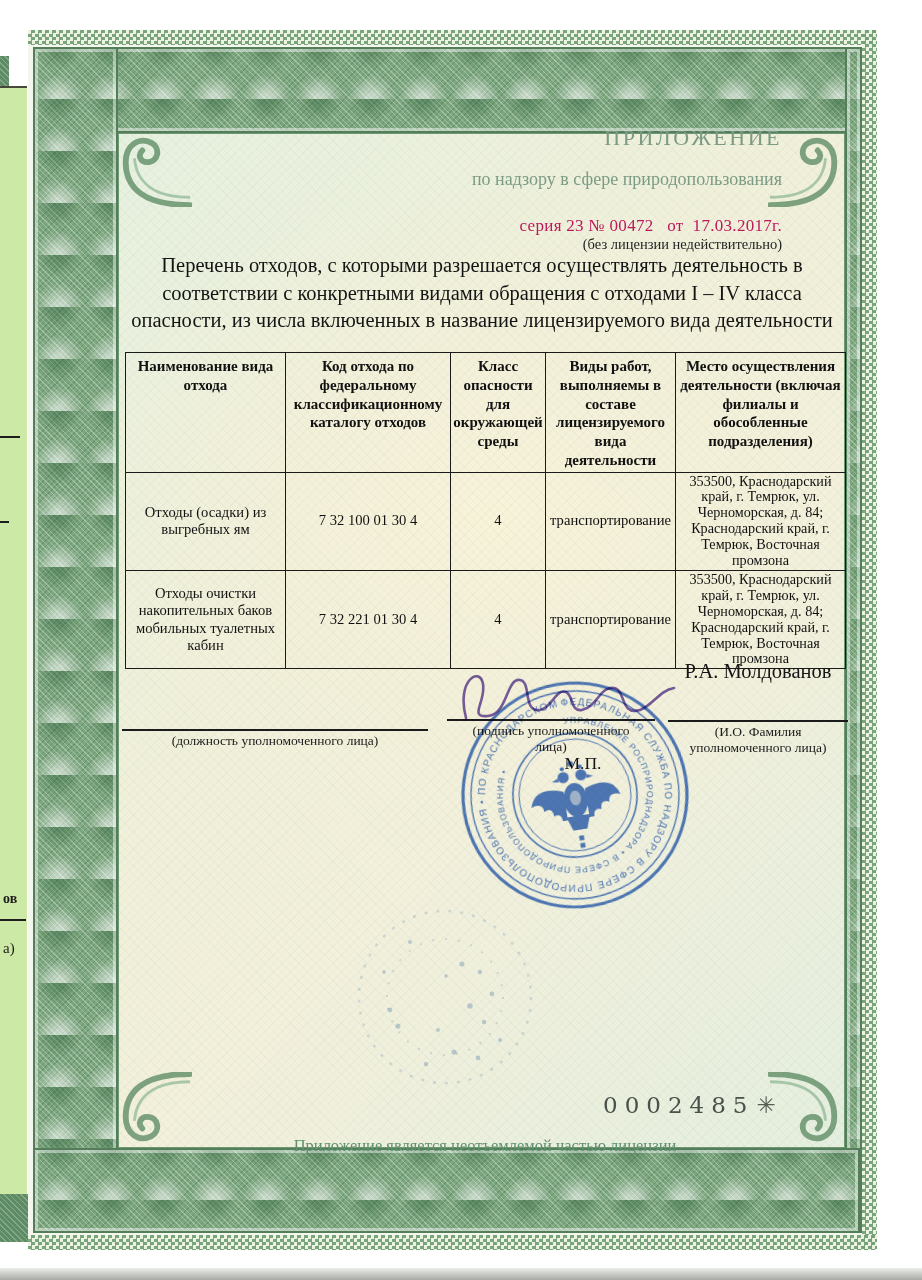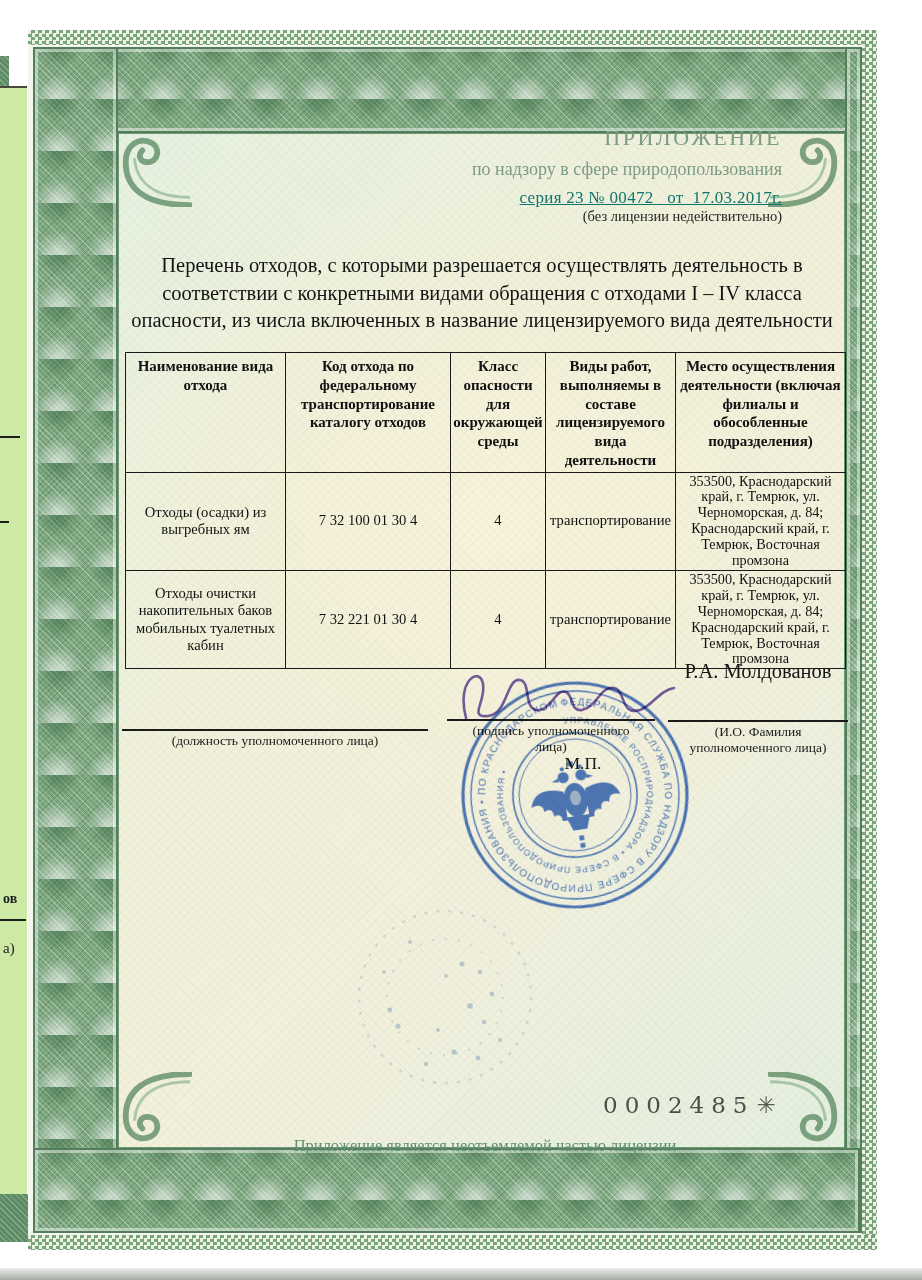--- a/index.html
+++ b/index.html
@@ -50,23 +50,23 @@
   .corner-orn{position:absolute;width:78px;height:78px;z-index:5;opacity:.9;}
   .orn-tl{left:86px;top:99px;}
   .orn-tr{left:740px;top:99px;transform:scaleX(-1);}
   .orn-bl{left:86px;top:1042px;transform:scaleY(-1);}
   .orn-br{left:740px;top:1042px;transform:rotate(180deg);}
 
   
   .content{position:absolute;z-index:6;}
 
   .hdr{right:95px;top:95px;width:430px;text-align:right;color:#7c9b85;line-height:1.2;}
-  .hdr-title{font-size:22px;letter-spacing:2.5px;margin-bottom:8px;}
+  .hdr-title{font-size:22px;letter-spacing:2.5px;margin-bottom:18px;}
   .hdr-sub{font-size:18px;}
-  .hdr-series{font-size:17px;color:#0f766e;margin-top:7px;letter-spacing:.3px;text-decoration:underline;}
+  .hdr-series{font-size:17px;color:#be185d;margin-top:25px;letter-spacing:.3px;}
   .hdr-note{font-size:14.5px;color:#242424;}
 
   .intro{left:89px;top:222px;width:730px;text-align:center;font-size:20.5px;line-height:1.35;color:#141414;}
 
   table.waste{position:absolute;left:97px;top:322px;width:720px;border-collapse:collapse;table-layout:fixed;z-index:6;}
   table.waste th, table.waste td{border:1.6px solid #1a1a1a;font-family:"Liberation Serif",serif;color:#111;}
   table.waste th{font-size:15px;font-weight:bold;vertical-align:top;text-align:center;padding:4px 2px 2px;line-height:1.25;}
   table.waste td{font-size:14.6px;vertical-align:middle;text-align:center;padding:2px 3px;line-height:1.2;}
   table.waste td.place{font-size:14.2px;line-height:1.12;padding:1px 2px;}
   tr.hrow{height:93px;} tr.r1{height:90px;} tr.r2{height:96px;}
@@ -147,21 +147,21 @@
     <colgroup>
       <col style="width:160px">
         <col style="width:165px">
         <col style="width:95px">
         <col style="width:130px">
         <col style="width:170px">
     </colgroup>
     <thead>
       <tr class="hrow">
         <th>Наименование вида отхода</th>
-        <th>Код отхода по федеральному транспортирование каталогу отходов</th>
+        <th>Код отхода по федеральному классификационному каталогу отходов</th>
         <th>Класс опасности для окружающей среды</th>
         <th>Виды работ, выполняемы в составе лицензируемого вида деятельности</th>
         <th>Место осуществления деятельности (включая филиалы и обособленные подразделения)</th>
       </tr>
     </thead>
     <tbody>
       <tr class="r1">
         <td>Отходы (осадки) из выгребных ям</td>
         <td>7 32 100 01 30 4</td>
         <td>4</td>

